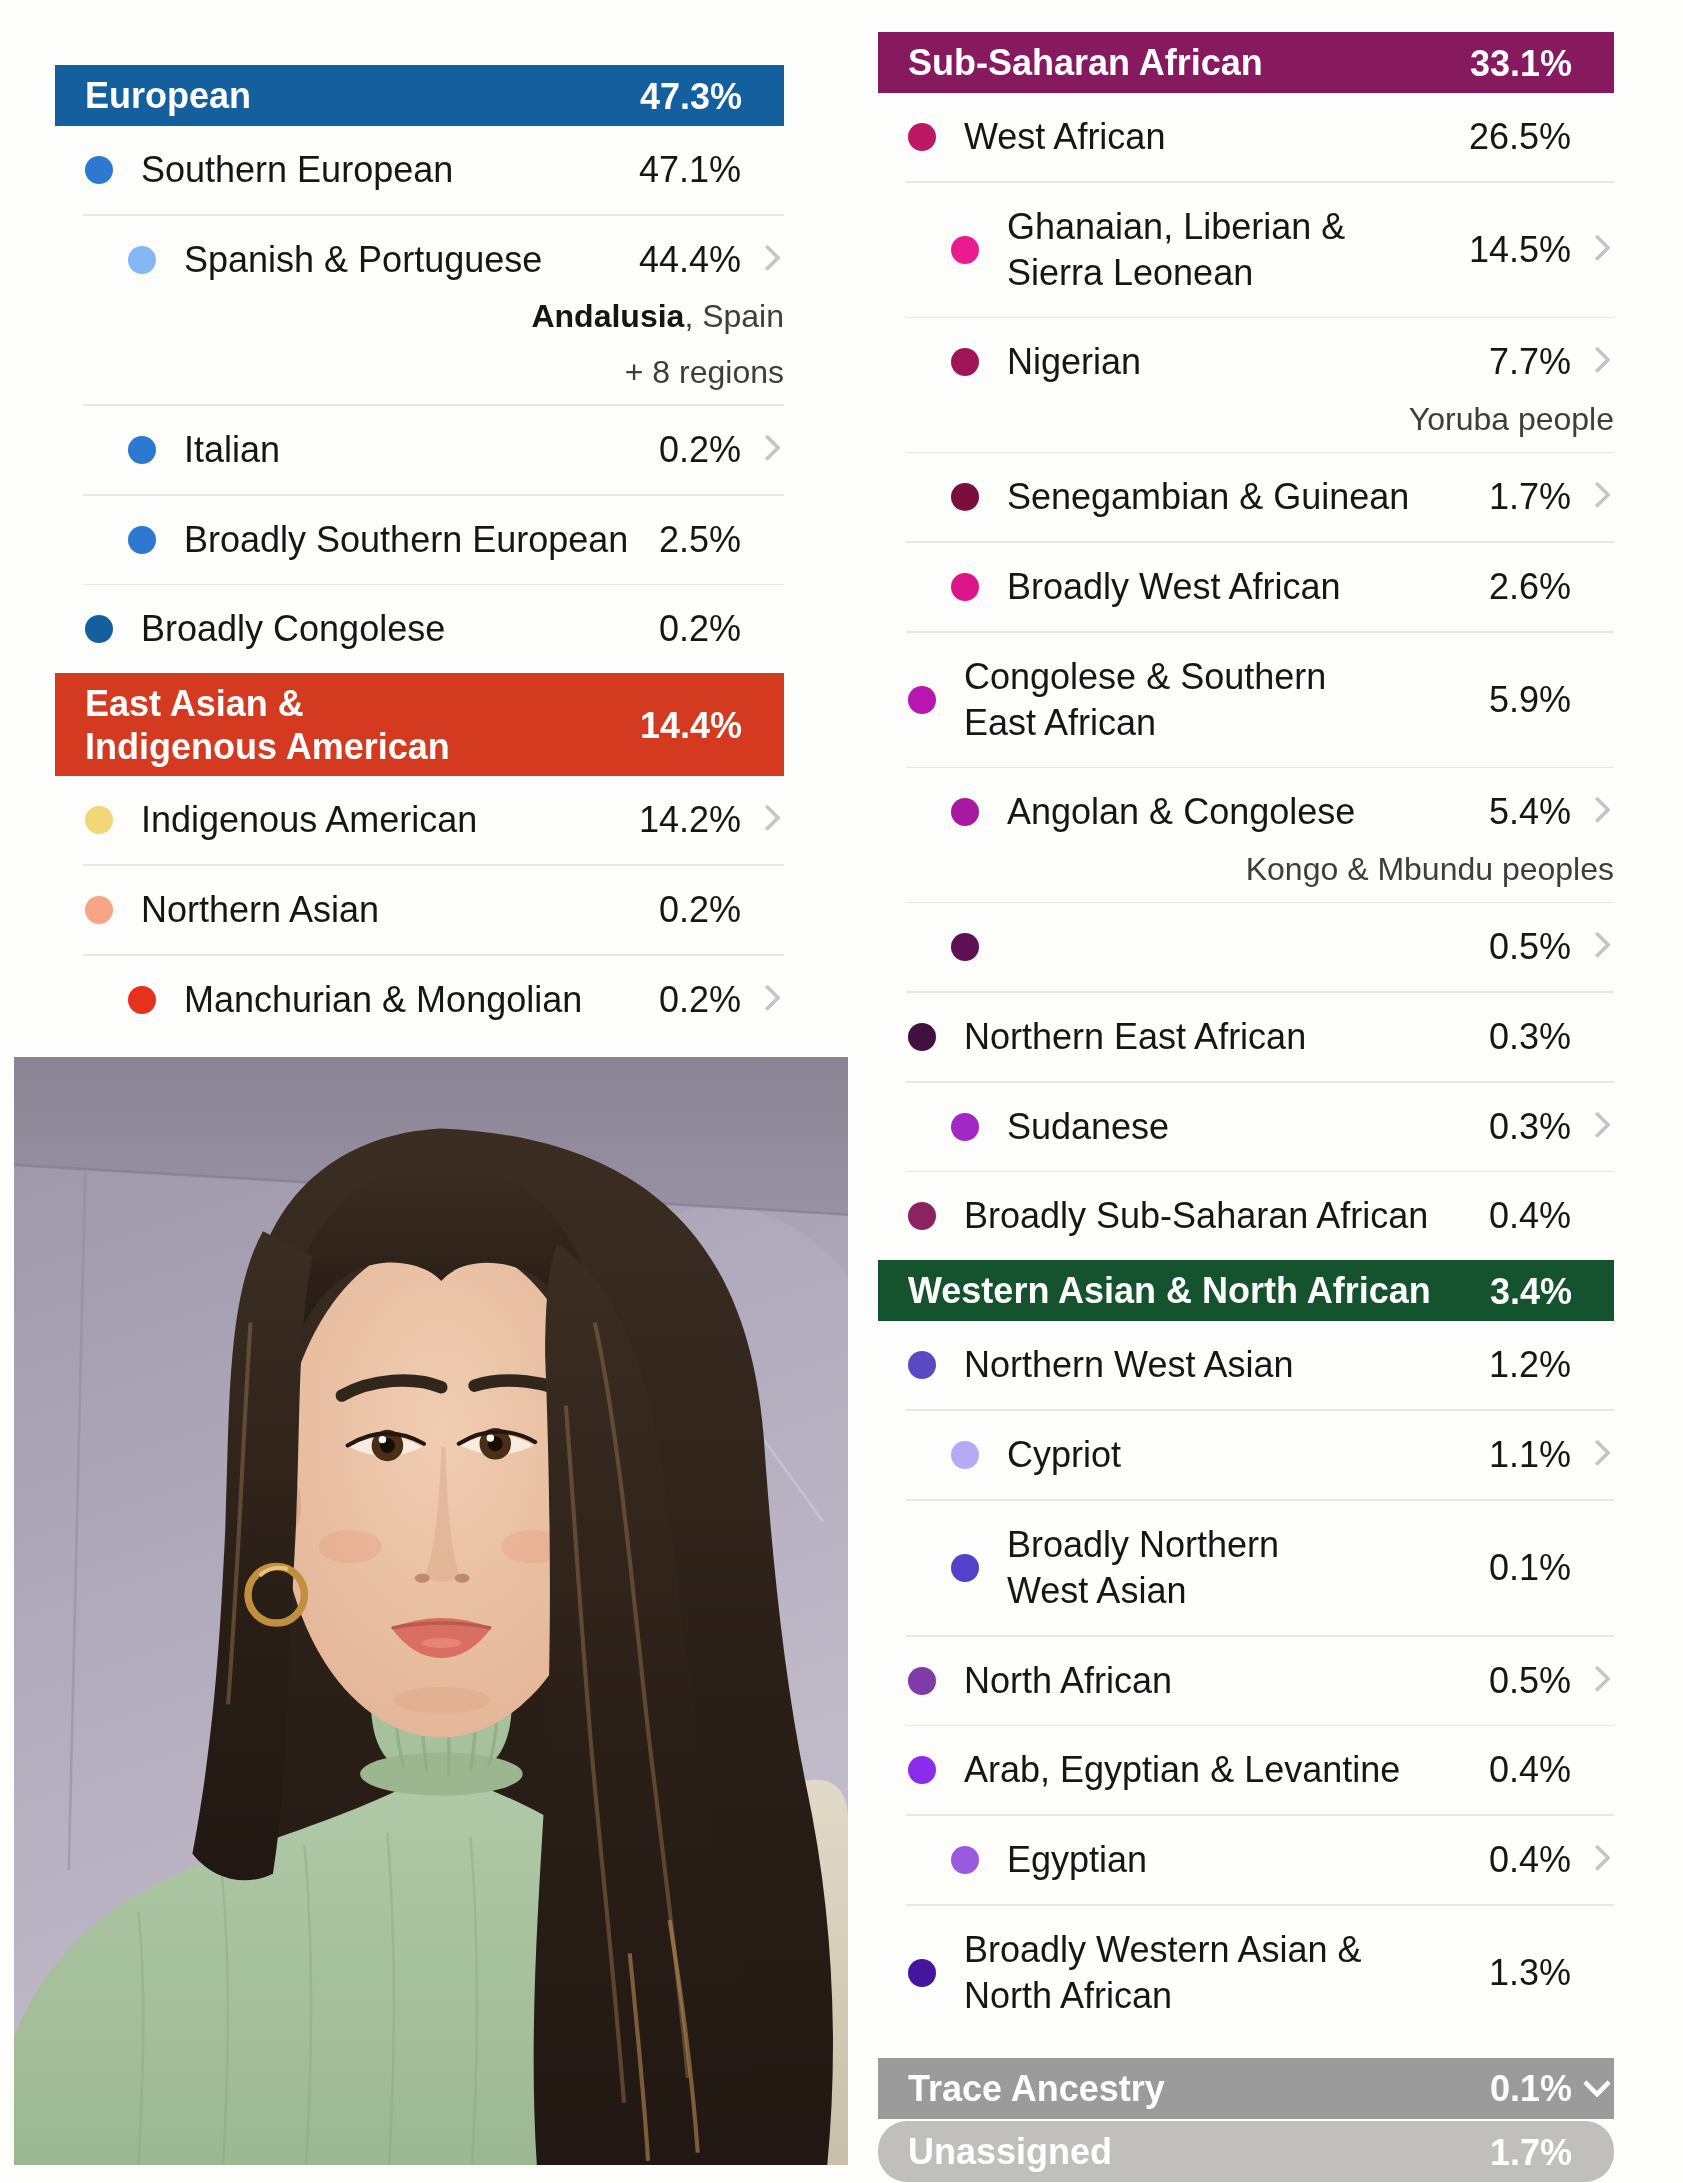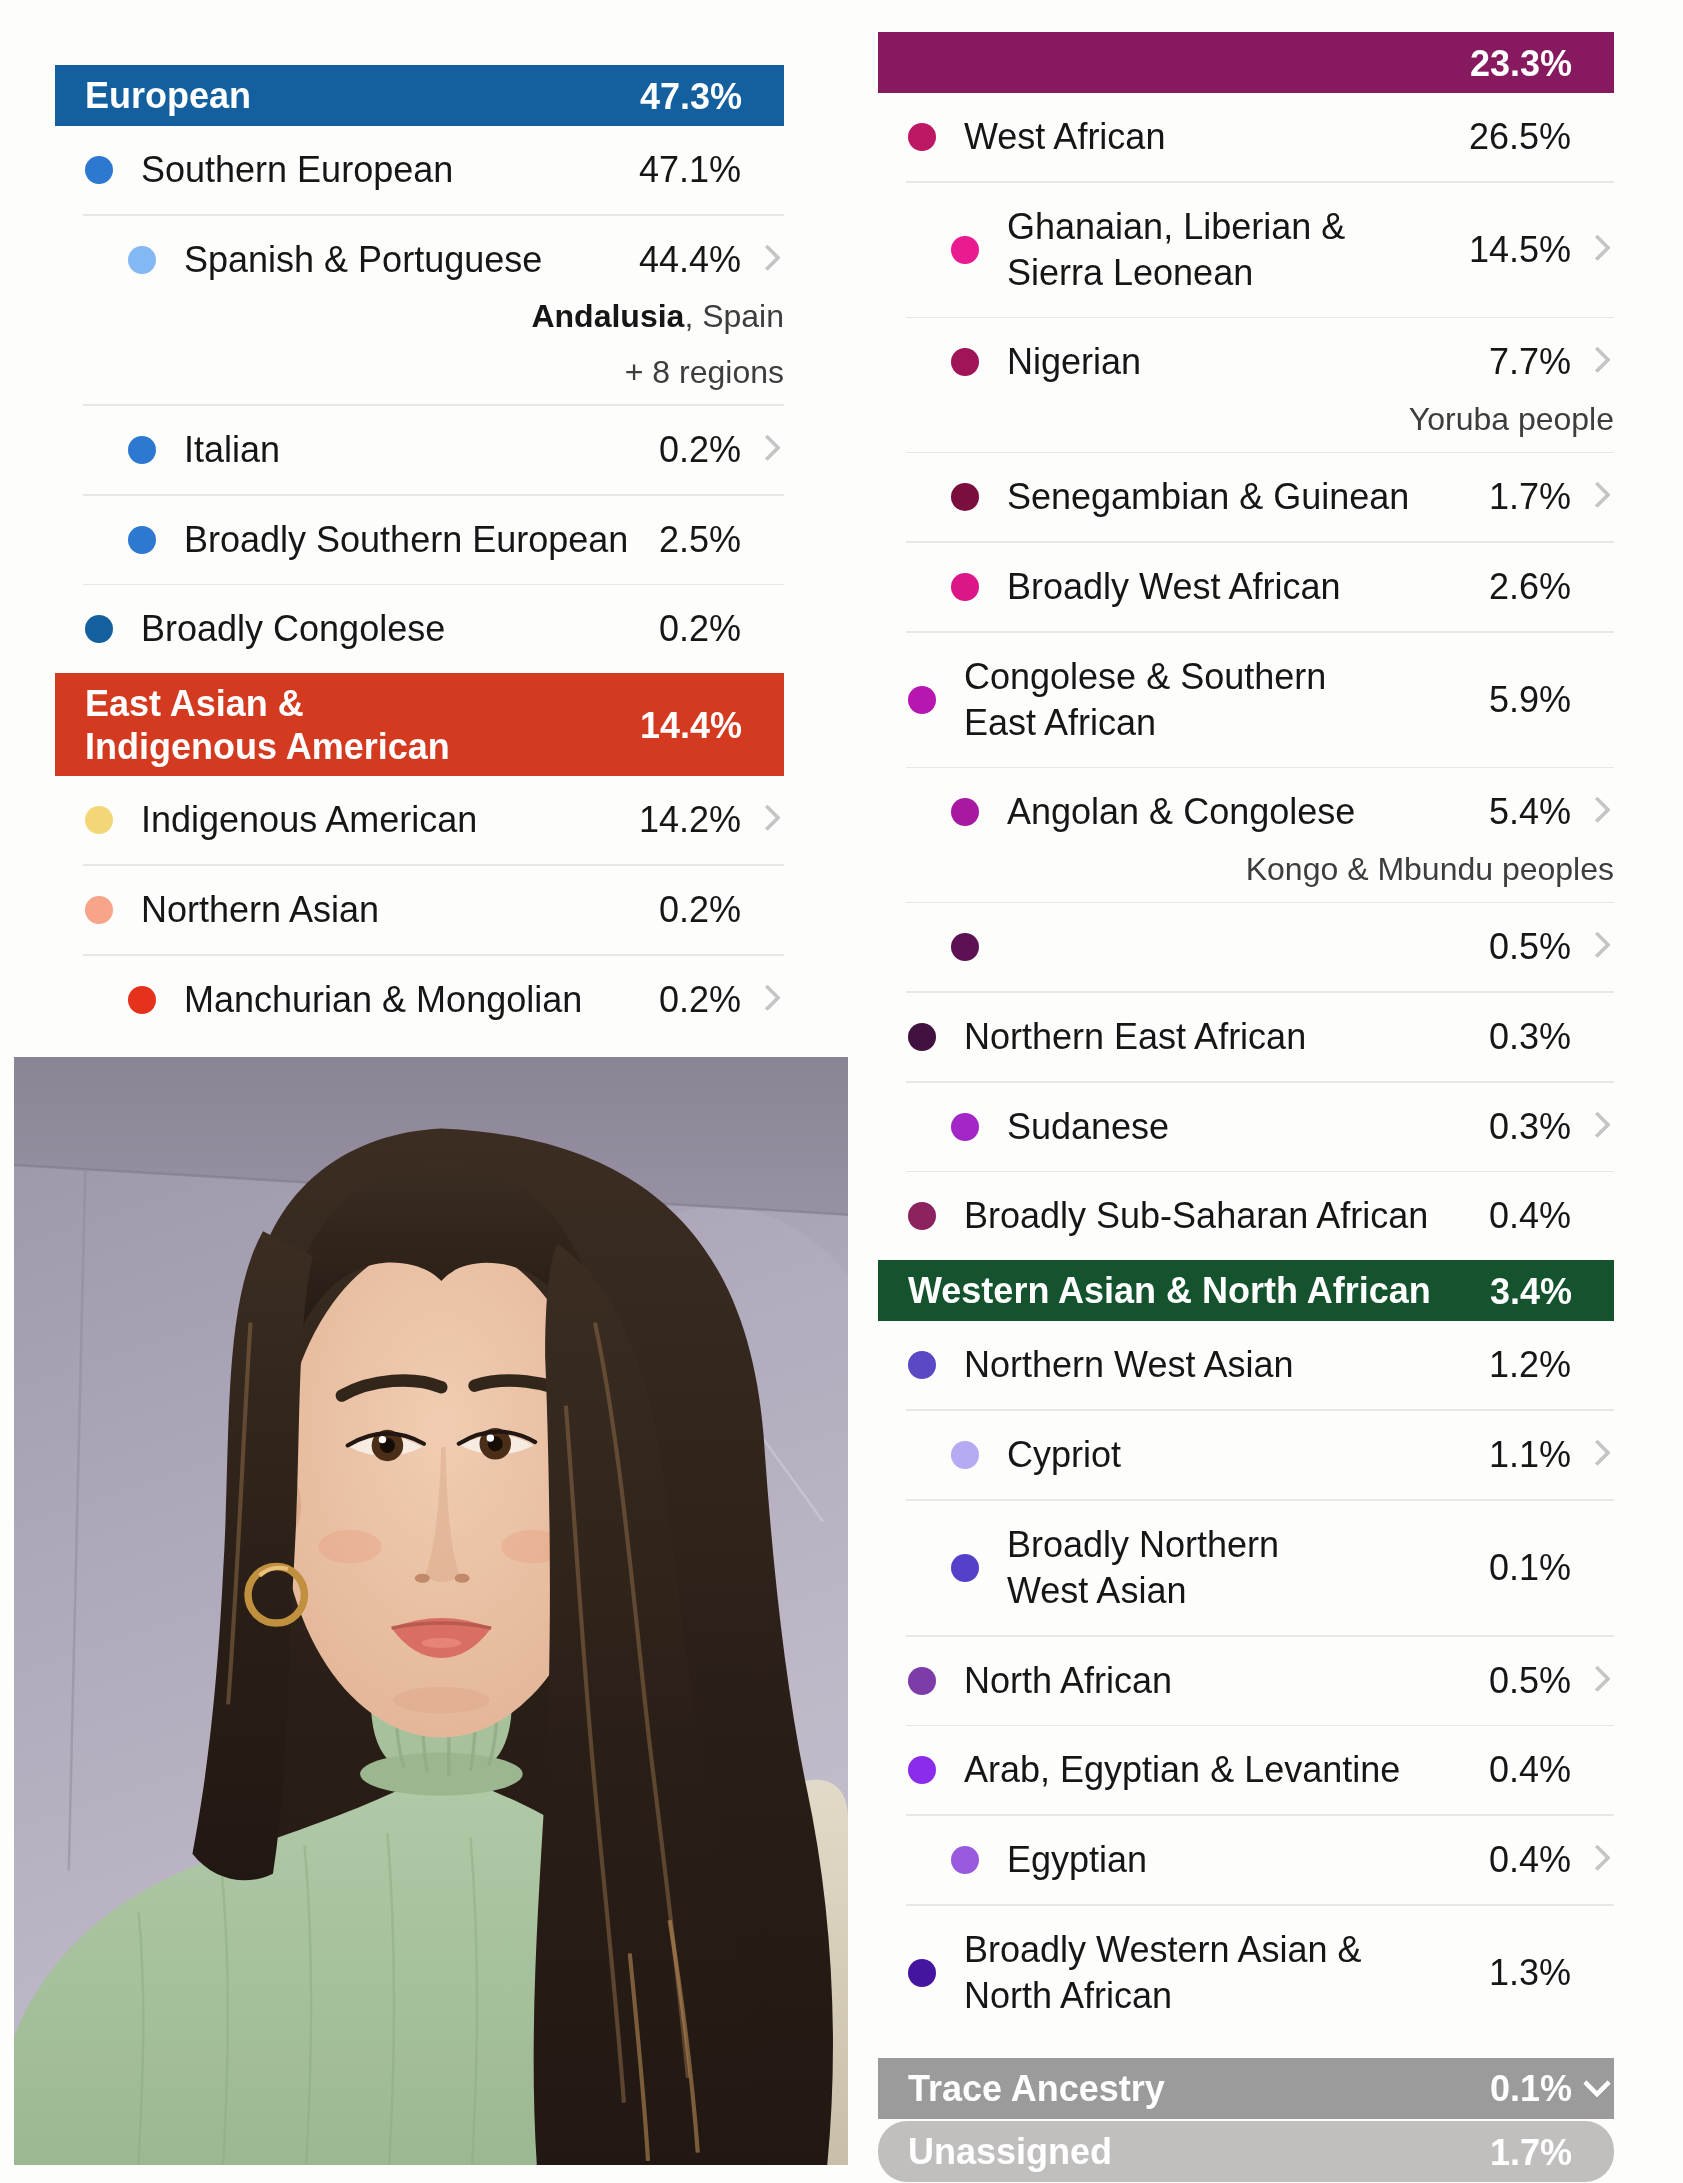--- a/index.html
+++ b/index.html
@@ -135,21 +135,22 @@
         <div class="main">
           <span class="dot" style="background: rgb(230, 49, 29);"></span>
           <span class="label">Manchurian &amp; Mongolian</span>
           <span class="value">0.2%</span>
           <span class="chev-right"></span>
         </div>
       </div>
     </div>
   <div class="col col-right" id="col-right">
       <div class="band" style="background: rgb(135, 26, 95);">
-        <span class="value">23.3%</span>
+        <span class="band-label">Sub-Saharan African</span>
+        <span class="value">33.1%</span>
       </div>
       <div class="item level1">
         <div class="main">
           <span class="dot" style="background: rgb(189, 24, 99);"></span>
           <span class="label">West African</span>
           <span class="value">26.5%</span>
         </div>
       </div>
       <div class="divider"></div>
       <div class="item level2">

